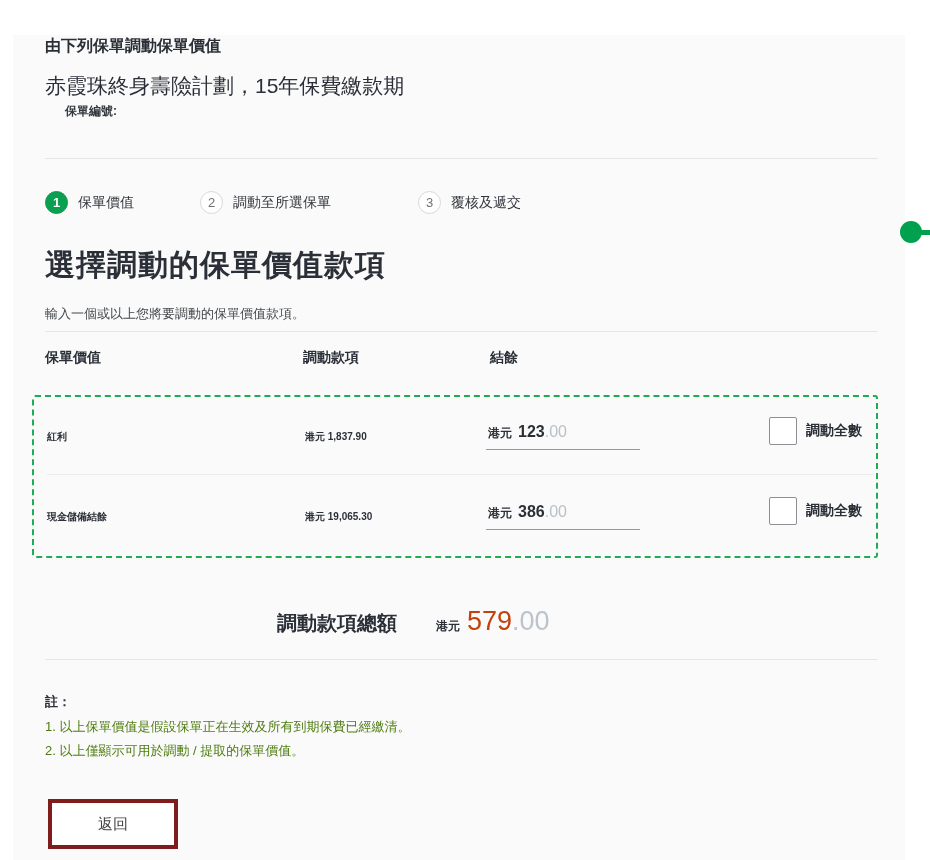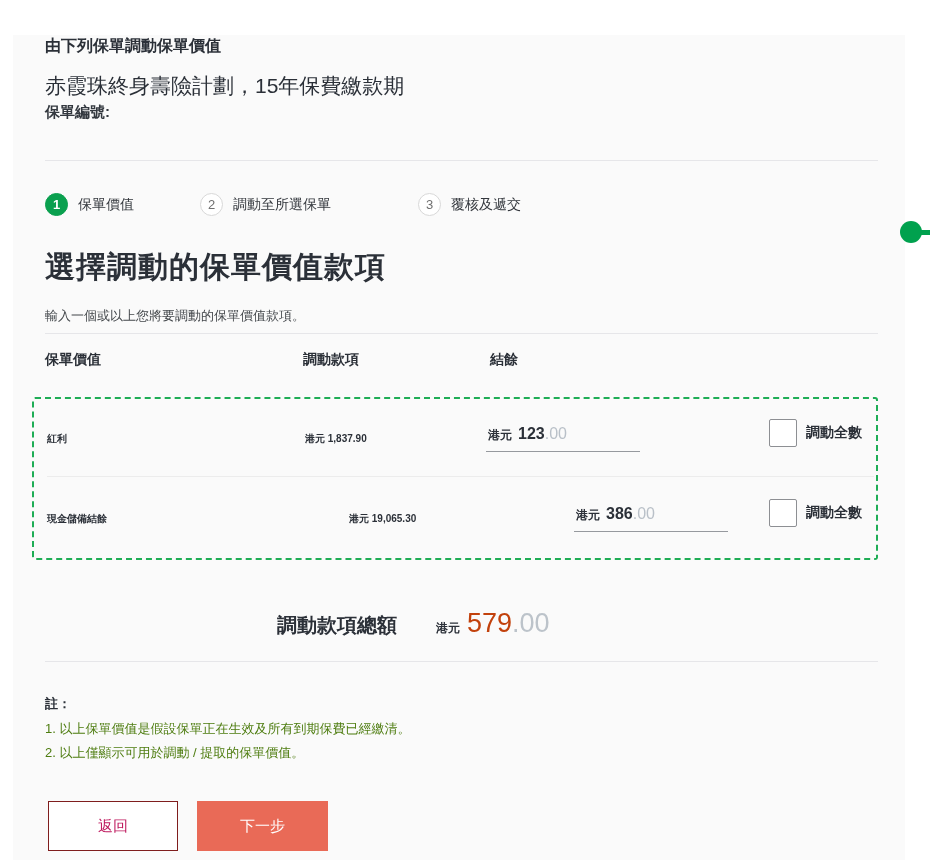--- a/index.html
+++ b/index.html
@@ -13,21 +13,21 @@
   .panel {
     position: relative;
     margin: 13px 0 0 13px;
     width: 892px;
     min-height: 837px;
     background: #fafafa;
     padding: 0 27px 18px 32px;
   }
   .page-title { margin-top: 35px; font-size: 16px; font-weight: 700; line-height: 22px; }
   .plan-name  { margin-top: 15px; font-size: 21px; font-weight: 400; line-height: 28px; }
-  .policy-number-label { margin-top: 3px; font-size: 15px; font-weight: 700; color: #33383f; }
+  .policy-number-label { margin-top: 3px; font-size: 12px; font-weight: 700; color: #33383f; margin-left: 20px; }
   .divider { height: 1px; background: #e6e6e9; }
   .div-1 { margin-top: 38px; }
   .div-2 { margin-top: 4px; }
   .div-3 { margin-top: 22px; }
 
   
   .stepper { position: relative; margin-top: 32px; height: 24px; }
   .step { position: absolute; top: 0; display: flex; align-items: center; gap: 10px; }
   .step-1 { left: 0; } .step-2 { left: 155px; } .step-3 { left: 373px; }
   .step-circle {
@@ -47,21 +47,21 @@
   .table-head .col-label { font-size: 14px; font-weight: 700; }
 
   .dashed-box {
     margin-top: 28px;
     margin-left: -13px;
     padding-left: 13px;
     border: 2px dashed #1ead55;
     border-radius: 3px;
   }
   .value-row { padding: 22px 0 24px 0; }
-  .value-row.second { padding: 24px 0 26px 0; gap: 44px; }
+  .value-row.second { padding: 24px 0 26px 0; }
   .row-divider { height: 1px; background: #ececec; margin-right: 2px; }
   .cell-name, .cell-balance { font-size: 10px; font-weight: 600; line-height: 20px; padding-top: 8px; }
   .cell-action { display: flex; justify-content: space-between; align-items: flex-start; padding-right: 14px; }
 
   .amount-input {
     display: inline-flex; align-items: baseline;
     width: 154px; margin-left: -6px;
     border-bottom: 1px solid #96999e;
     padding: 4px 0 7px 2px;
     cursor: text; background: transparent;
@@ -87,21 +87,21 @@
   
   .notes { margin-top: 33px; }
   .notes-label { font-size: 13px; font-weight: 700; }
   .notes-item { margin-top: 7px; font-size: 13px; color: #4d7c0f; line-height: 17px; }
   .notes-item:first-of-type { margin-top: 13px; }
 
   
   .actions { margin-top: 40px; margin-left: 3px; display: flex; gap: 19px; }
   .btn { height: 50px; display: flex; align-items: center; justify-content: center;
          font-size: 15px; font-family: inherit; cursor: pointer; }
-  .btn-back { width: 130px; background: #ffffff; border: 1px solid #7f1d1d; color: #be185d; }
+  .btn-back { width: 130px; background: #ffffff; border: 4px solid #7f1d1d; color: #404040; }
   .btn-next { width: 131px; background: #e96a57; border: none; color: #ffffff; }
 
   
   .marker-dot { position: absolute; left: 900px; top: 221px; width: 22px; height: 22px;
                 border-radius: 50%; background: #00a14e; }
   .marker-line { position: absolute; left: 919px; top: 230px; width: 11px; height: 5px;
                  background: #00a14e; }
 </style>
 </head>
 <body>
@@ -188,19 +188,18 @@
   <div class="divider div-3"></div>
 
   <div class="notes">
     <div class="notes-label">註：</div>
     <div class="notes-item">1. 以上保單價值是假設保單正在生效及所有到期保費已經繳清。</div>
     <div class="notes-item">2. 以上僅顯示可用於調動 / 提取的保單價值。</div>
   </div>
 
   <div class="actions">
     <button class="btn btn-back">返回</button>
-    <button class="btn btn-next">下一步</button>
   </div>
 
 </div>
 
 <div class="marker-dot"></div>
 <div class="marker-line"></div>
 
 </body></html>

